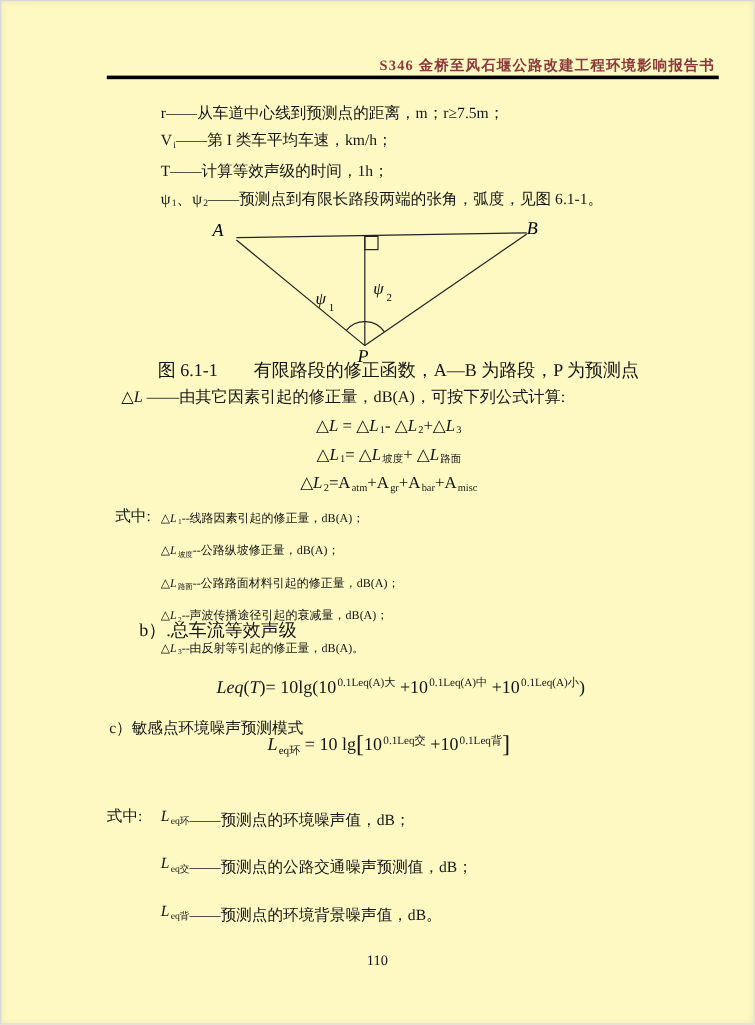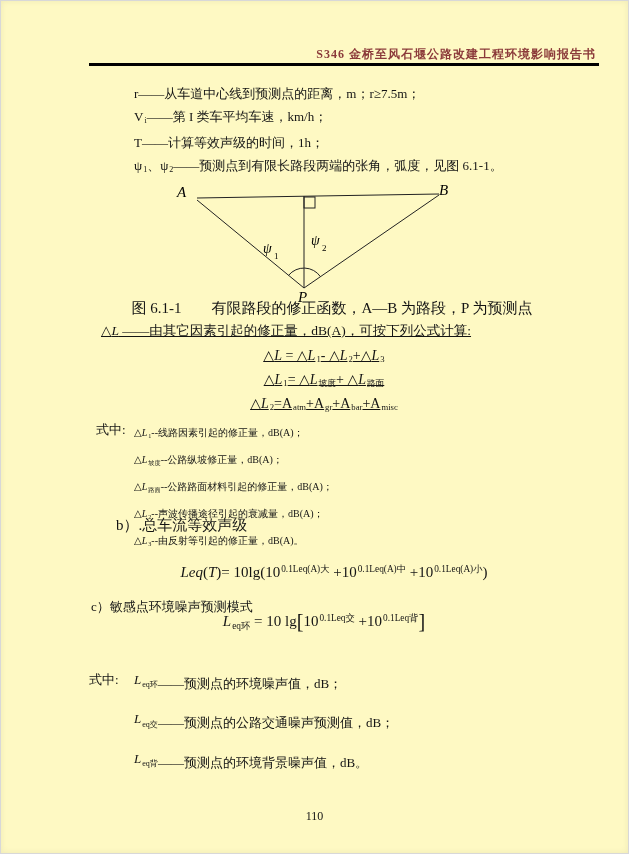--- a/index.html
+++ b/index.html
@@ -25,42 +25,42 @@
   .intro{
     top:82px;left:133px;width:460px;
     font-size:13px;line-height:22.5px;
   }
   .fig-svg{top:180px;left:118px;}
   .fig-caption{
     top:298px;left:96px;width:470px;text-align:center;
     font-size:15px;
   }
   .delta-intro{
-    top:321px;left:100px;font-size:13.5px;text-decoration:underline;
+    top:321px;left:100px;font-size:13.5px;
   }
   .formula-line{
-    left:88px;width:470px;text-align:center;font-size:14px;text-decoration:underline;
+    left:88px;width:470px;text-align:center;font-size:14px;
   }
   .eq1{top:346px;} .eq2{top:370px;} .eq3{top:394px;}
   .where1-label{top:420px;left:95px;font-size:13px;}
   .where1-items{
     top:420px;left:133px;width:460px;
     font-size:10px;line-height:24.5px;
   }
   .b-heading{top:515px;left:90px;font-size:15px;padding-left:25px;}
   .leq-formula{top:562px;left:88px;width:490px;text-align:center;font-size:15px;}
   .c-heading{top:597px;left:90px;font-size:13px;}
   .lc-formula{top:609px;left:88px;width:470px;text-align:center;font-size:15px;}
   .where2-label{top:670px;left:88px;font-size:13px;}
   .where2-items{
     top:662px;left:133px;width:460px;
     font-size:13px;line-height:34px;
   }
   .page-number{
-    top:792px;left:0;width:627px;text-align:center;font-size:12px;margin-top:16px;
+    top:792px;left:0;width:627px;text-align:center;font-size:12px;
   }
   
   .p-n{}
   .p-i{font-style:italic;}
   .p-sub{font-size:0.62em;vertical-align:-0.25em;margin-left:1px;}
   .p-sup{font-size:0.62em;vertical-align:0.55em;margin-left:1px;}
   .p-big{font-size:1.35em;vertical-align:-0.08em;}
   .p-hi{font-style:italic;vertical-align:0.3em;}
   .p-hsub{font-size:0.62em;vertical-align:0.08em;margin-left:1px;}
   svg text{font-family:"Liberation Serif","DejaVu Serif",serif;}

